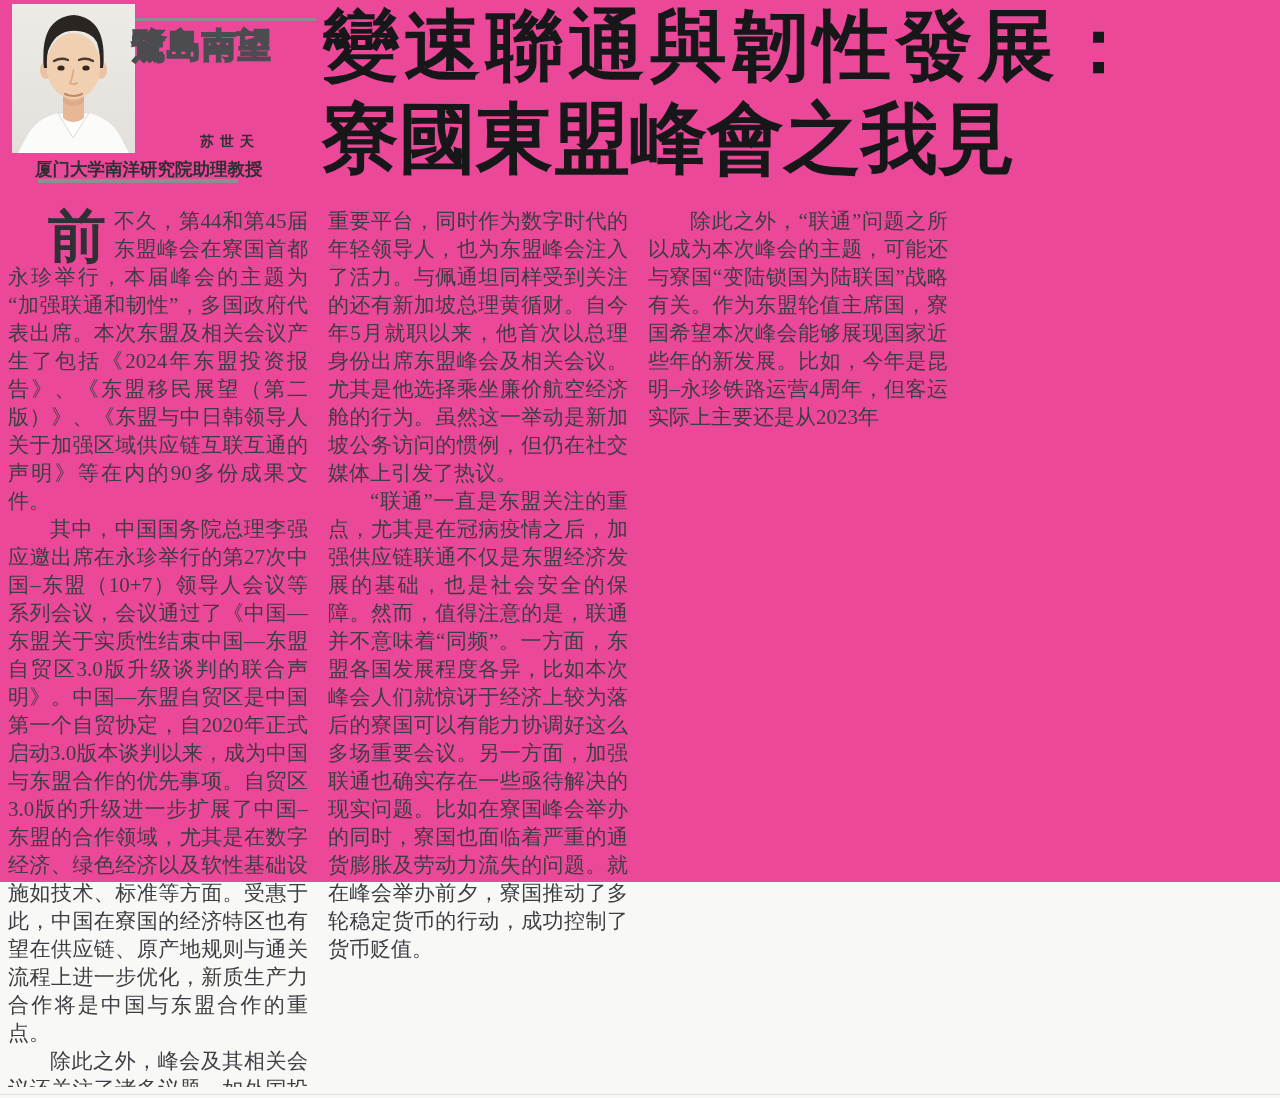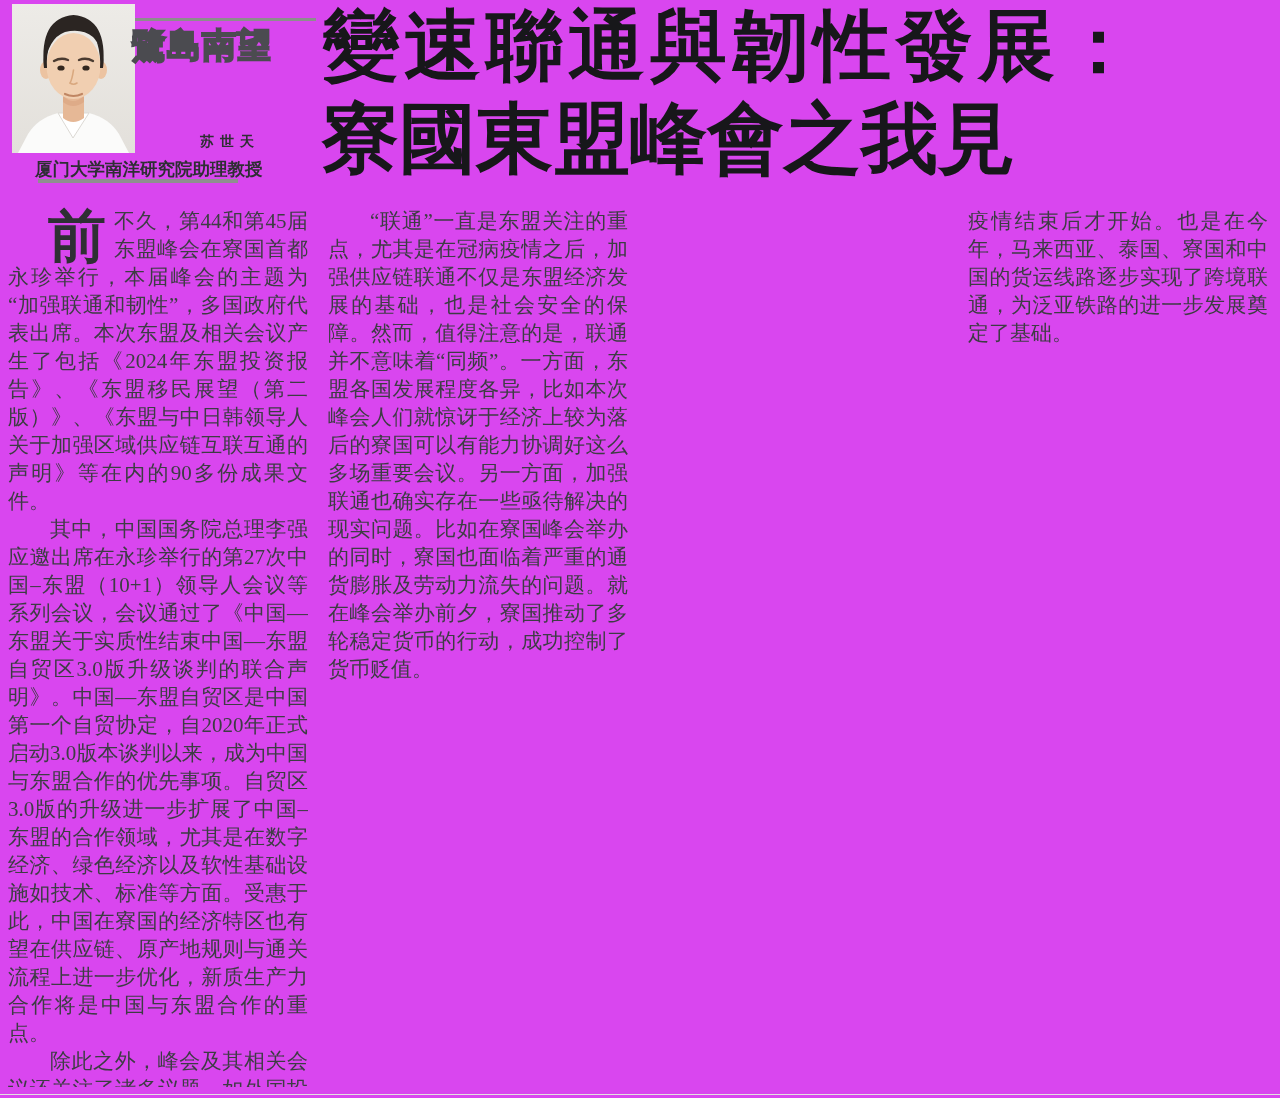--- a/index.html
+++ b/index.html
@@ -2,21 +2,21 @@
 <html lang="zh"><head>
 <meta charset="utf-8">
 <style>
   html,body{margin:0;padding:0;}
   body{
     width:1280px;height:1098px;
     background:#f8f8f6;
     font-family:"Liberation Serif","DejaVu Serif",serif;
     overflow:hidden;
   }
-  .page{position:relative;width:1280px;height:1098px;background:#d946ef;}
+  .page{position:relative;width:1280px;height:882px;background:#ec4899;}
 
   
   .masthead{position:absolute;left:8px;top:2px;width:302px;height:198px;}
   .portrait{position:absolute;left:4px;top:2px;width:123px;height:149px;z-index:2;}
   .portrait svg{display:block;}
   .rule-top{position:absolute;left:106px;top:16px;width:202px;height:3px;background:#8d8d8d;z-index:1;}
   .rule-top::before{content:"";position:absolute;left:0;top:0;width:3px;height:12px;background:#8d8d8d;}
   .column-title{
     position:absolute;left:124px;top:21px;margin:0;z-index:3;
     font-size:34px;font-weight:700;letter-spacing:1px;white-space:nowrap;
@@ -116,28 +116,29 @@
   </header>
 
   <h1 class="headline">
     <span class="hl1">變速聯通與韌性發展：</span><br>
     <span class="hl2">寮國東盟峰會之我見</span>
   </h1>
 
   <main class="columns" id="columns">
       <div class="col">
         <p class="para"><span class="dropcap">前</span>不久，第44和第45届东盟峰会在寮国首都永珍举行，本届峰会的主题为“加强联通和韧性”，多国政府代表出席。本次东盟及相关会议产生了包括《2024年东盟投资报告》、《东盟移民展望（第二版）》、《东盟与中日韩领导人关于加强区域供应链互联互通的声明》等在内的90多份成果文件。</p>
-        <p class="para indent">其中，中国国务院总理李强应邀出席在永珍举行的第27次中国–东盟（10+1）领导人会议等系列会议，会议通过了《中国—东盟关于实质性结束中国—东盟自贸区3.0版升级谈判的联合声明》。中国—东盟自贸区是中国第一个自贸协定，自2020年正式启动3.0版本谈判以来，成为中国与东盟合作的优先事项。自贸区3.0版的升级进一步扩展了中国–东盟的合作领域，尤其是在数字经济、绿色经济以及软性基础设施如技术、标准等方面。受惠于此，中国在寮国的经济特区也有望在供应链、原产地规则与通关流程上进一步优化，新质生产力合作将是中国与东盟合作的重点。</p>
+        <p class="para indent">其中，中国国务院总理李强应邀出席在永珍举行的第27次中国–东盟（10+7）领导人会议等系列会议，会议通过了《中国—东盟关于实质性结束中国—东盟自贸区3.0版升级谈判的联合声明》。中国—东盟自贸区是中国第一个自贸协定，自2020年正式启动3.0版本谈判以来，成为中国与东盟合作的优先事项。自贸区3.0版的升级进一步扩展了中国–东盟的合作领域，尤其是在数字经济、绿色经济以及软性基础设施如技术、标准等方面。受惠于此，中国在寮国的经济特区也有望在供应链、原产地规则与通关流程上进一步优化，新质生产力合作将是中国与东盟合作的重点。</p>
         <p class="para indent">除此之外，峰会及其相关会议还关注了诸多议题，如外国投资、数字经济、气候变化、农业安全、劳工与移民等，除中国总理李强外，日本新任首相石破茂、韩国总统尹锡悦、印度总理莫迪、美国国务卿布林肯等多国政要均赴寮国参会。</p>
       </div>
       <div class="col">
+        <p class="para">重要平台，同时作为数字时代的年轻领导人，也为东盟峰会注入了活力。与佩通坦同样受到关注的还有新加坡总理黄循财。自今年5月就职以来，他首次以总理身份出席东盟峰会及相关会议。尤其是他选择乘坐廉价航空经济舱的行为。虽然这一举动是新加坡公务访问的惯例，但仍在社交媒体上引发了热议。</p>
         <p class="para indent">“联通”一直是东盟关注的重点，尤其是在冠病疫情之后，加强供应链联通不仅是东盟经济发展的基础，也是社会安全的保障。然而，值得注意的是，联通并不意味着“同频”。一方面，东盟各国发展程度各异，比如本次峰会人们就惊讶于经济上较为落后的寮国可以有能力协调好这么多场重要会议。另一方面，加强联通也确实存在一些亟待解决的现实问题。比如在寮国峰会举办的同时，寮国也面临着严重的通货膨胀及劳动力流失的问题。就在峰会举办前夕，寮国推动了多轮稳定货币的行动，成功控制了货币贬值。</p>
       </div>
       <div class="col">
+        <p class="para indent">除此之外，“联通”问题之所以成为本次峰会的主题，可能还与寮国“变陆锁国为陆联国”战略有关。作为东盟轮值主席国，寮国希望本次峰会能够展现国家近些年的新发展。比如，今年是昆明–永珍铁路运营4周年，但客运实际上主要还是从2023年</p>
       </div>
       <div class="col">
-        <p class="para">疫情结束后才开始。也是在今年，马来西亚、泰国、寮国和中国的货运线路逐步实现了跨境联通，为泛亚铁路的进一步发展奠定了基础。</p>
       </div>
     </main>
 
   <div class="bottom-rule"></div>
 
 </div>
 
 </body></html>

